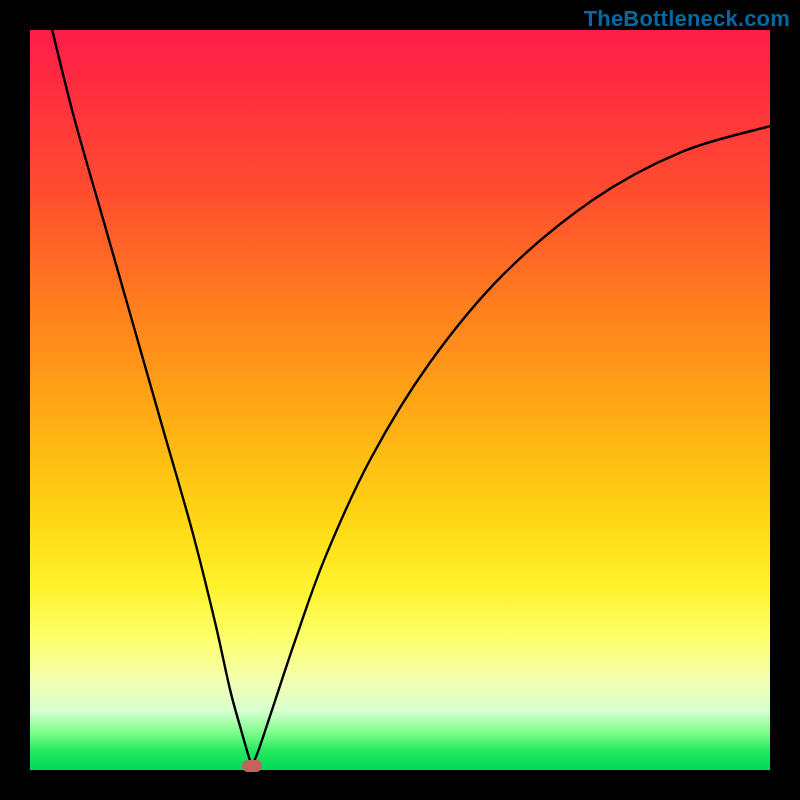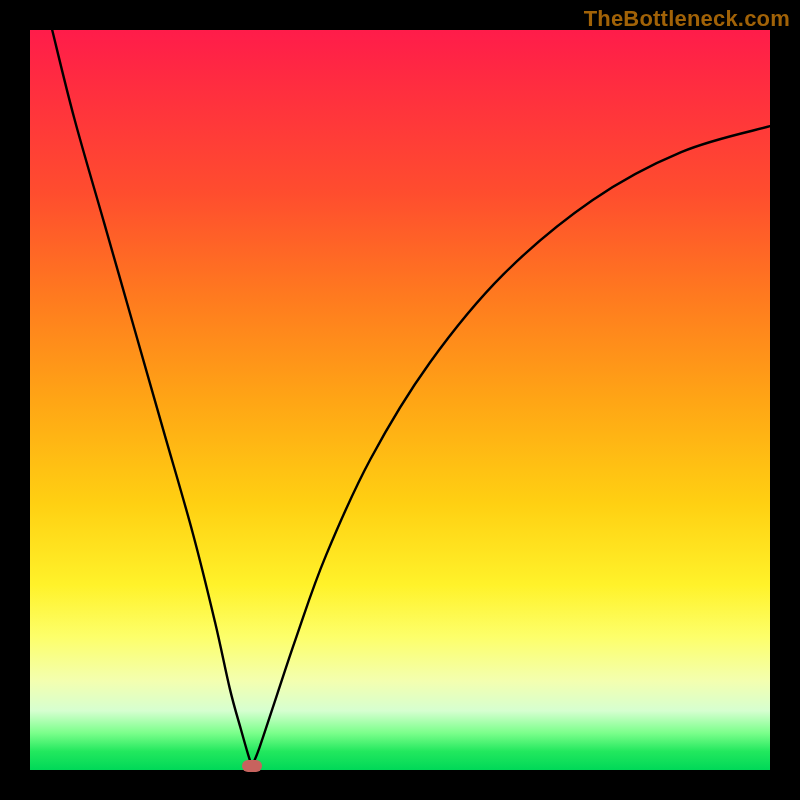--- a/index.html
+++ b/index.html
@@ -41,21 +41,21 @@
       #d6ffd0 92%,
       #7bff8b 95%,
       #22e85e 97.5%,
       #00d858 100%
     );
   }
   .watermark {
     position: absolute;
     top: 6px;
     right: 10px;
-    color: #a16207;
+    color: #0369a1;
     font-size: 22px;
     font-weight: 600;
     letter-spacing: 0.2px;
     user-select: none;
   }
   svg.curve {
     position: absolute;
     left: 0;
     top: 0;
     width: 740px;

